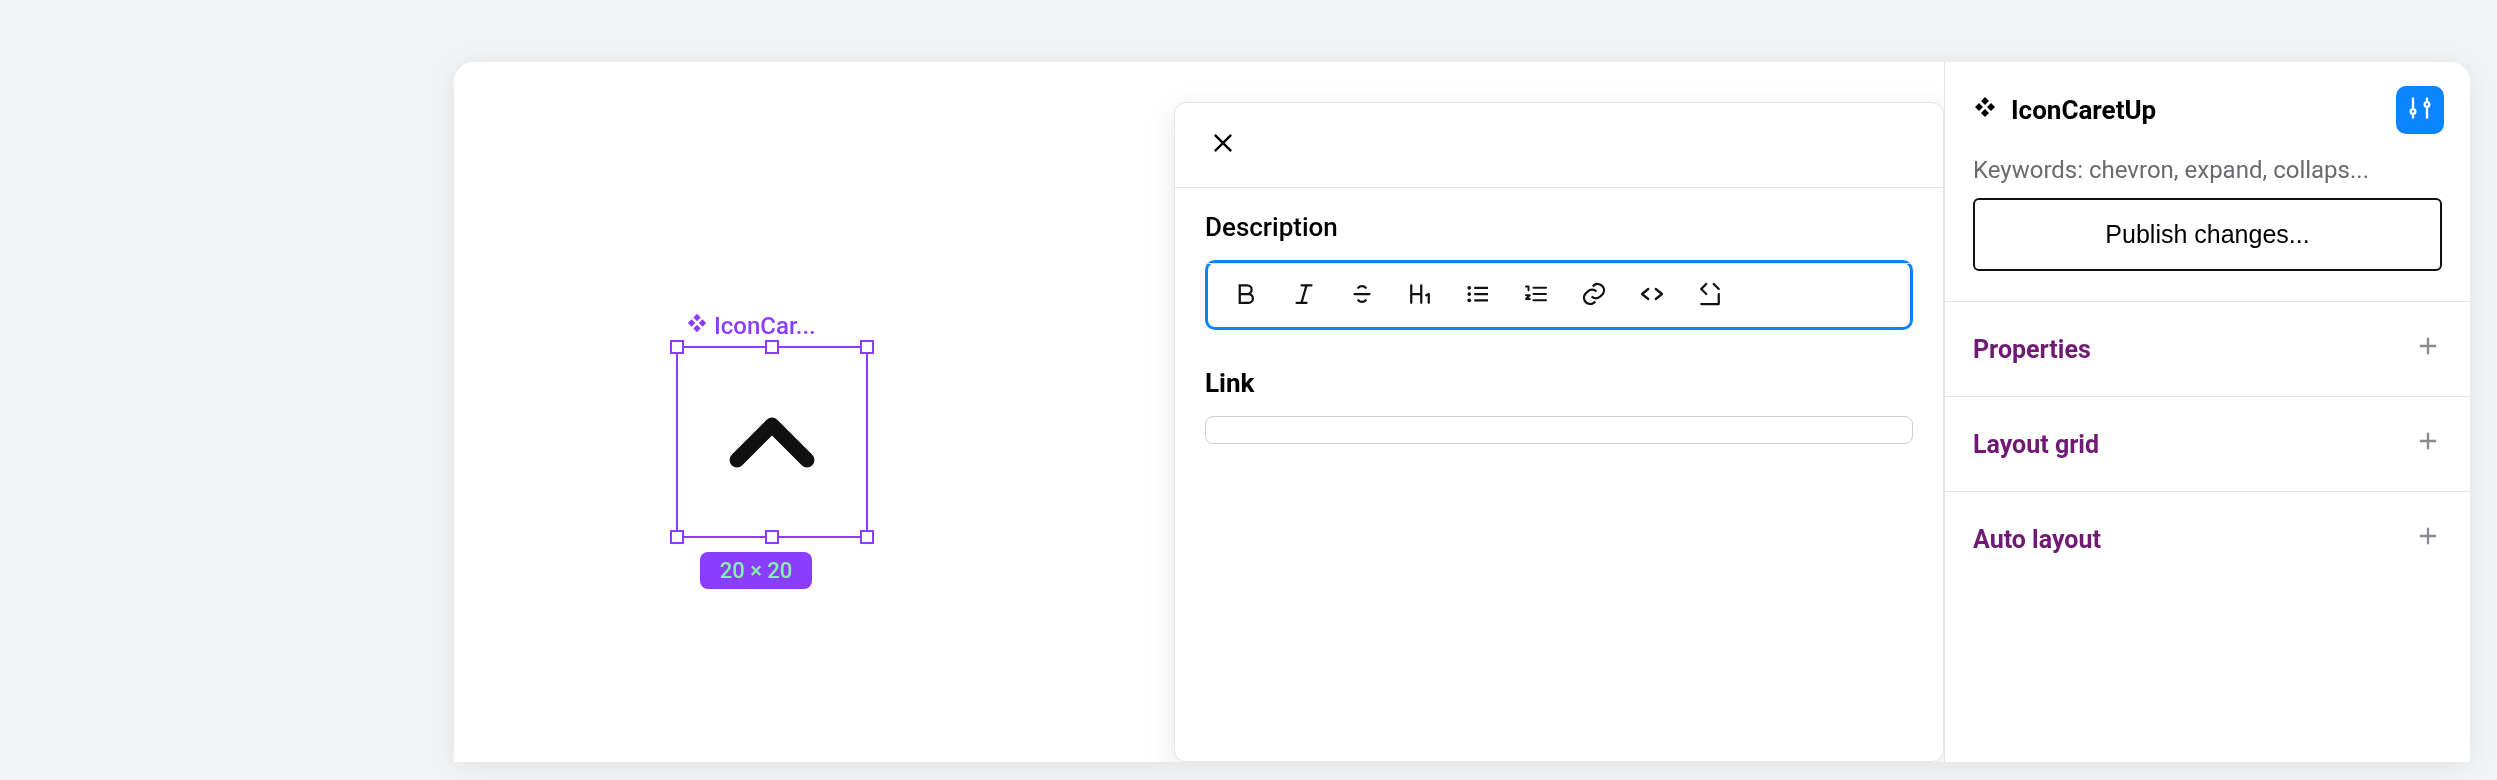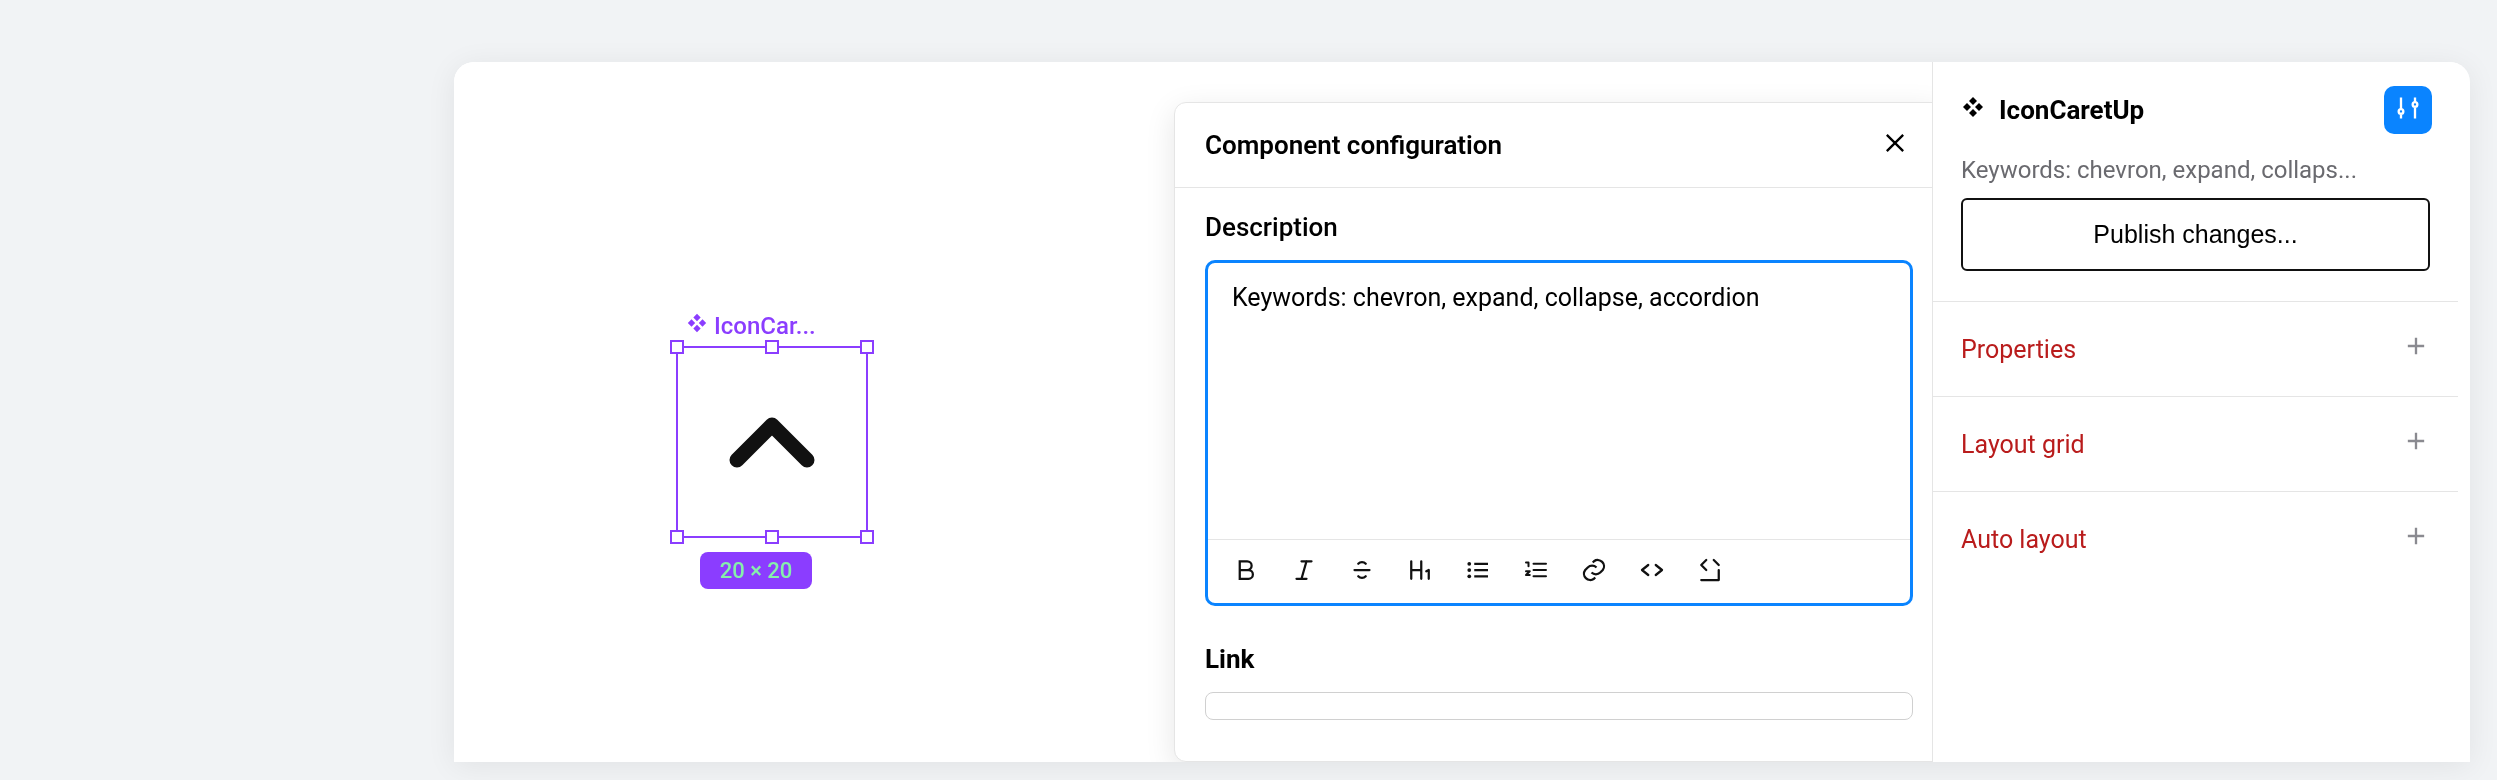--- a/index.html
+++ b/index.html
@@ -134,21 +134,21 @@
   .config-body .field-label.second { margin-top: 38px; font-weight: bold; }
   .link-input-shell {
     border: 1px solid #d0d0d0;
     border-radius: 8px;
     height: 28px;
   }
 
   
   .inspector {
     position: absolute;
-    right: 12px; top: 0;
+    right: 0; top: 0;
     width: 526px; height: 700px;
     background: #fff;
     border-left: 1px solid #e5e5e5;
     display: flex; flex-direction: column;
   }
   .ins-header {
     padding: 24px 26px 14px 28px;
   }
   .ins-title-row {
     display: flex; align-items: center; justify-content: space-between;
@@ -184,22 +184,22 @@
     font-size: 25px;
     font-weight: 500;
     padding: 20px 0;
     cursor: pointer;
   }
   .ins-section {
     border-top: 1px solid #e5e5e5;
     display: flex; align-items: center; justify-content: space-between;
     padding: 30px 28px;
     font-size: 25px;
-    font-weight: 400;
-    color: #b91c1c;
+    font-weight: 700;
+    color: #701a75;
     cursor: pointer;
   }
   .ins-section svg { width: 28px; height: 28px; stroke: #8a8a90; stroke-width: 2; fill: none; }
 </style>
 </head>
 <body>
 
 <div class="viewport">
   <div class="window">
 
@@ -225,33 +225,31 @@
           <div class="sel-handle h-bl"></div>
           <div class="sel-handle h-bm"></div>
           <div class="sel-handle h-br"></div>
         </div>
         <div class="size-pill">20 × 20</div>
       </div>
     </div>
 
     <div class="config-panel">
       <div class="config-header">
-        <div class="config-title">Component configuration</div>
         <div class="close-btn">
           <span>
             <svg viewBox="0 0 24 24">
                 <path d="M5 5l14 14M19 5L5 19"></path>
               </svg>
           </span>
         </div>
       </div>
       <div class="config-body">
         <div class="field-label">Description</div>
         <div class="desc-editor">
-          <textarea class="desc-textarea" style="">Keywords: chevron, expand, collapse, accordion</textarea>
           <div class="desc-toolbar">
             <div class="fmt-btn">
               <span><svg viewBox="0 0 24 24">
                     <path d="M7 5h6a3.5 3.5 0 010 7H7zM7 12h7a3.5 3.5 0 010 7H7z" stroke="#111" stroke-width="1.8" fill="none"></path>
                   </svg></span>
             </div>
             <div class="fmt-btn">
               <span><svg viewBox="0 0 24 24">
                     <path d="M10 5h8M6 19h8M14 5l-4 14" stroke="#111" stroke-width="1.8" fill="none" stroke-linecap="round"></path>
                   </svg></span>

